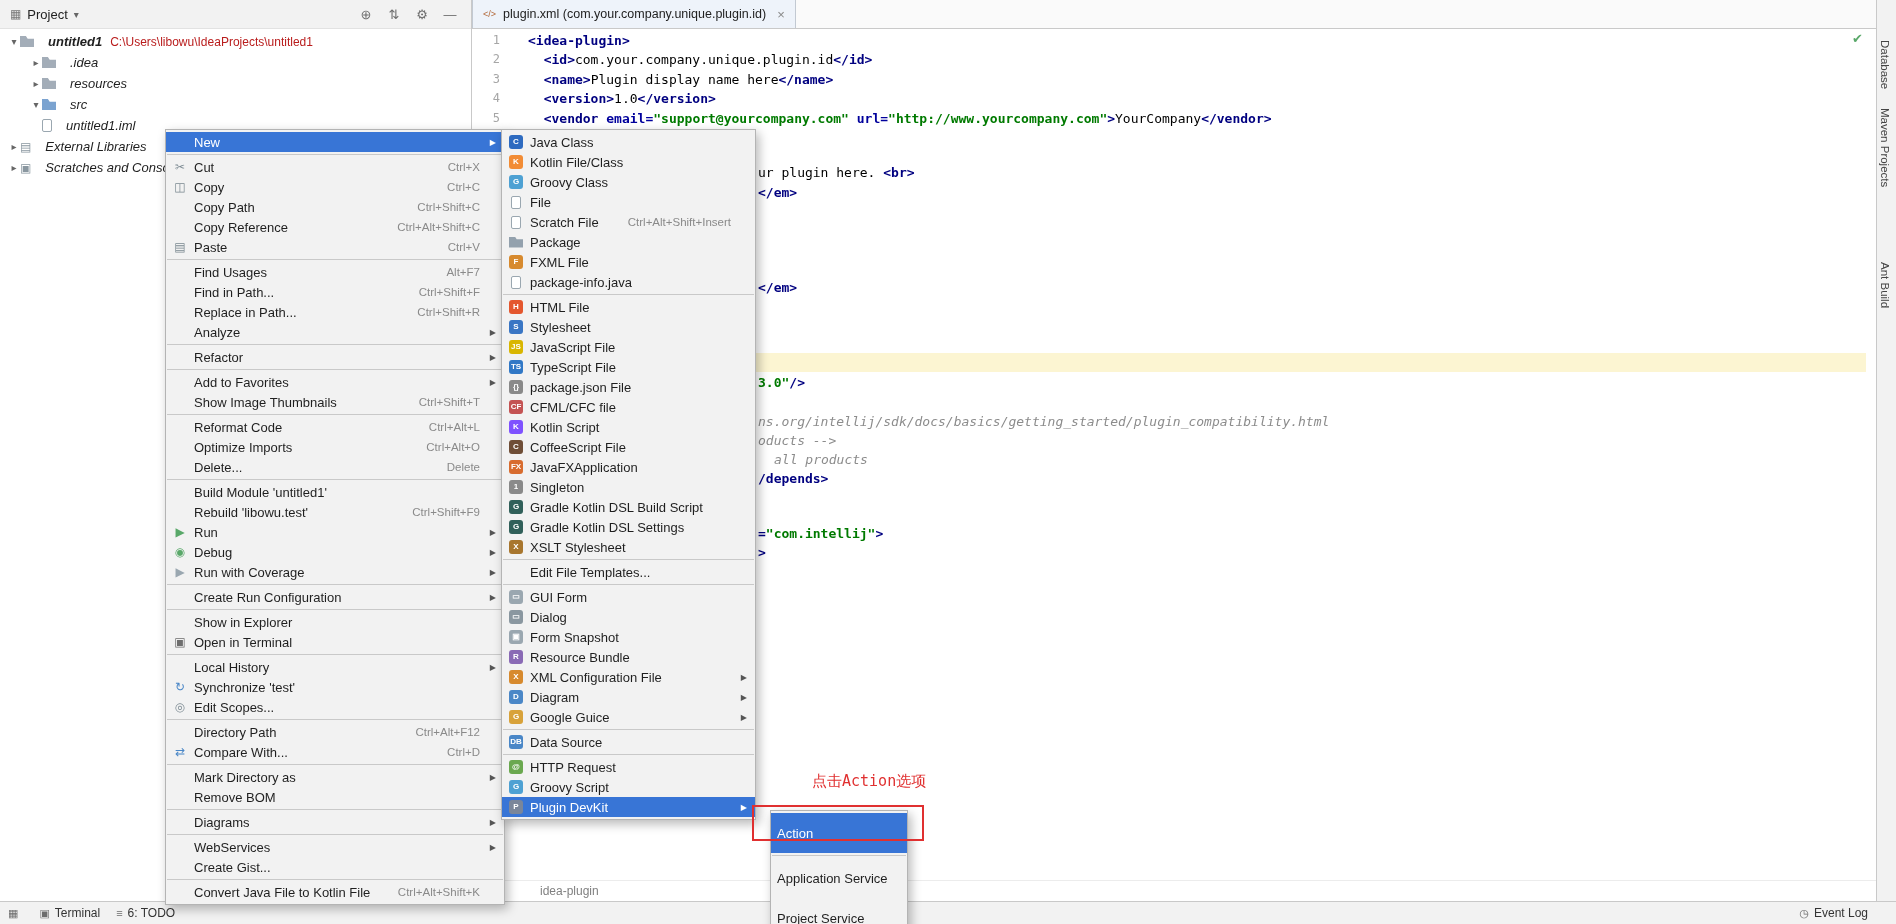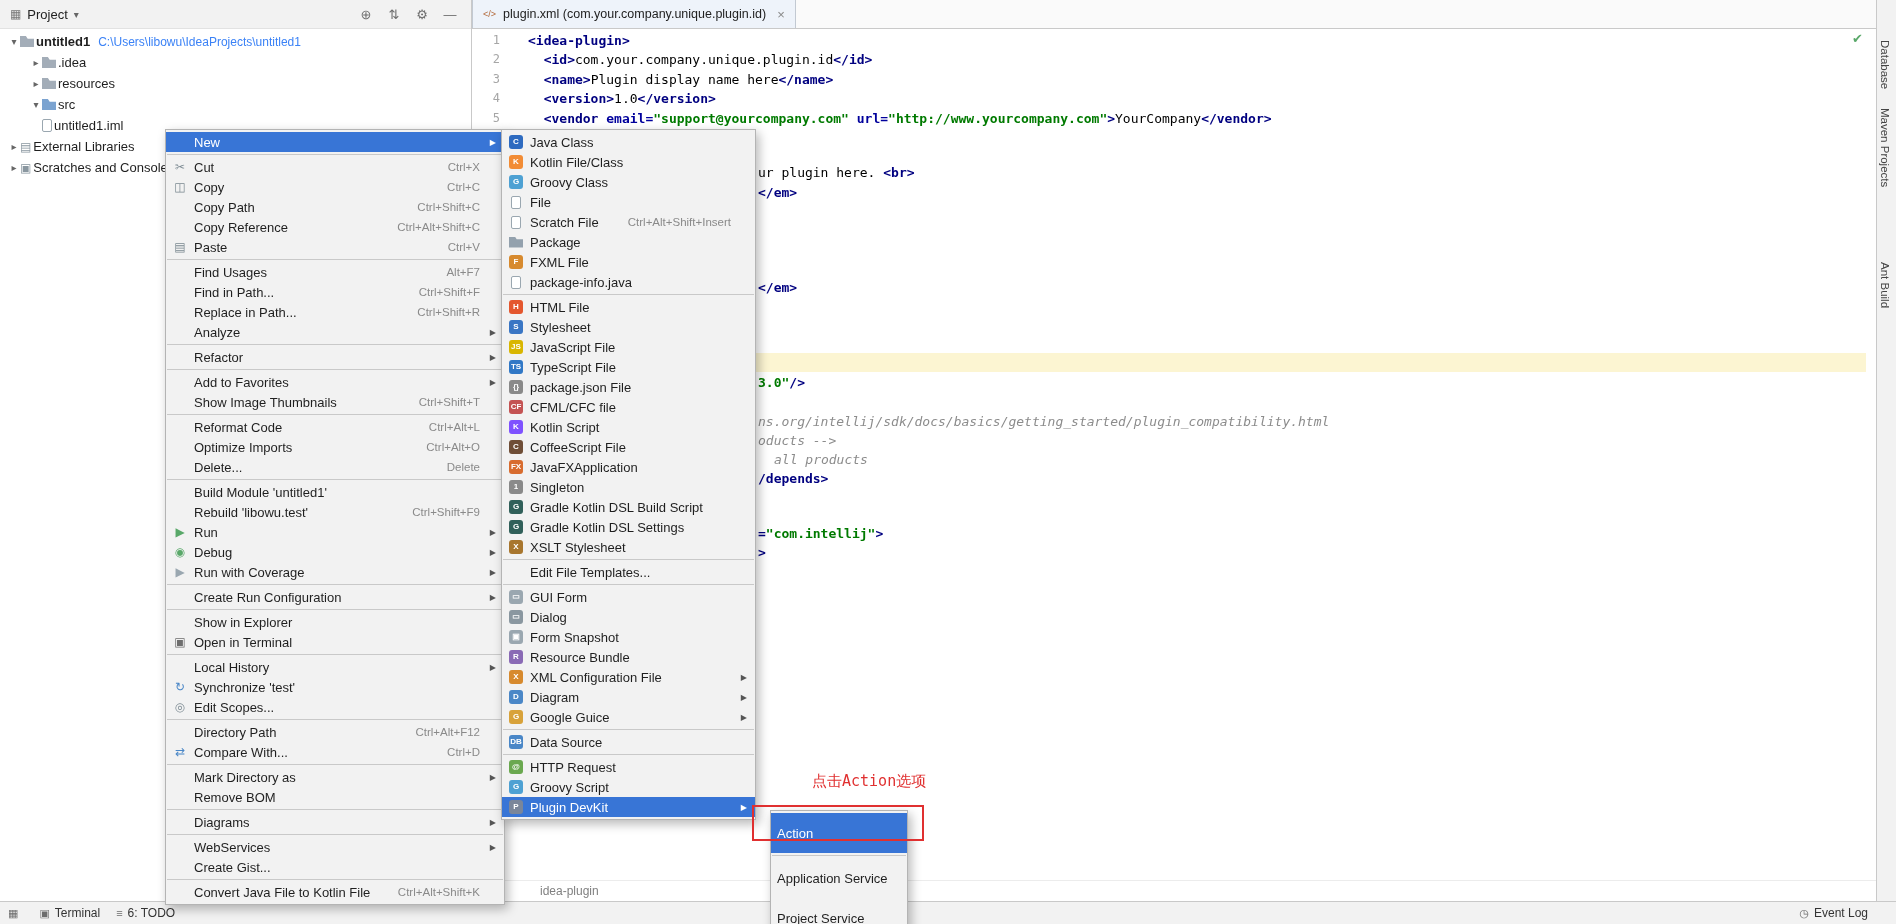--- a/index.html
+++ b/index.html
@@ -11,23 +11,23 @@
 #project-header{height:29px;background:#f2f2f2;border-bottom:1px solid #e2e2e2;display:flex;align-items:center;padding:0 10px;gap:6px;}
 #project-header .ph-icon{color:#777;font-size:12px;}
 #project-title{font-size:13px;color:#222;}
 #project-caret{font-size:10px;color:#666;}
 #ph-spacer{flex:1;}
 .ph-tool{color:#6e6e6e;font-size:13px;width:22px;text-align:center;cursor:default;}
 #project-tree{padding-top:2px;}
 .tree-row{height:21px;display:flex;align-items:center;white-space:nowrap;}
 .tree-row.selected{background:#d2d2d2;}
 .tree-arrow{width:12px;font-size:10px;color:#666;text-align:center;flex:none;}
-.tree-label{margin-left:2px;}
+.tree-label{margin-left:14px;font-style:italic;}
 .tree-label.bold{font-weight:bold;}
-.tree-extra{margin-left:8px;color:#3b82f6;font-size:12px;}
+.tree-extra{margin-left:8px;color:#b91c1c;font-size:12px;}
 
 
 .mi{flex:none;}
 .ic-badge{width:14px;height:14px;border-radius:3px;display:inline-block;text-align:center;font:bold 8px/14px "Liberation Sans",sans-serif;}
 .ic-folder{width:14px;height:11px;display:inline-block;clip-path:polygon(0 0,42% 0,55% 25%,100% 25%,100% 100%,0 100%);}
 .ic-file{width:10px;height:13px;display:inline-block;background:#fff;border:1px solid #9aa7b0;border-radius:2px;}
 .ic-glyph{font-size:12px;line-height:14px;display:inline-block;}
 
 
 #editor{position:absolute;left:472px;top:0;width:1404px;height:901px;background:#fff;}

